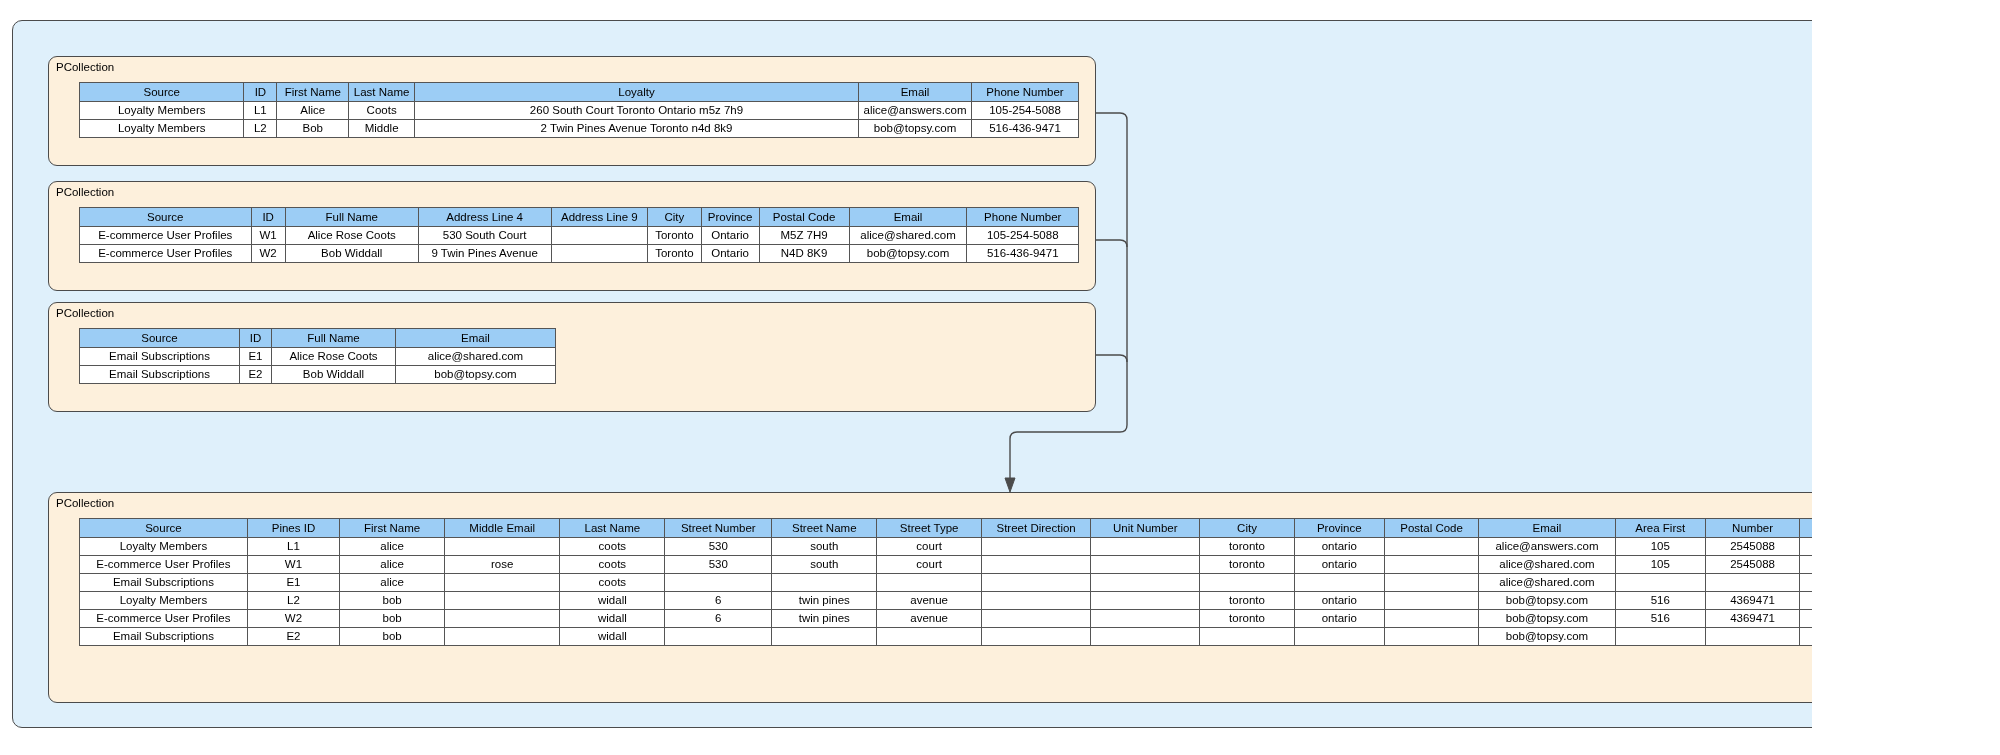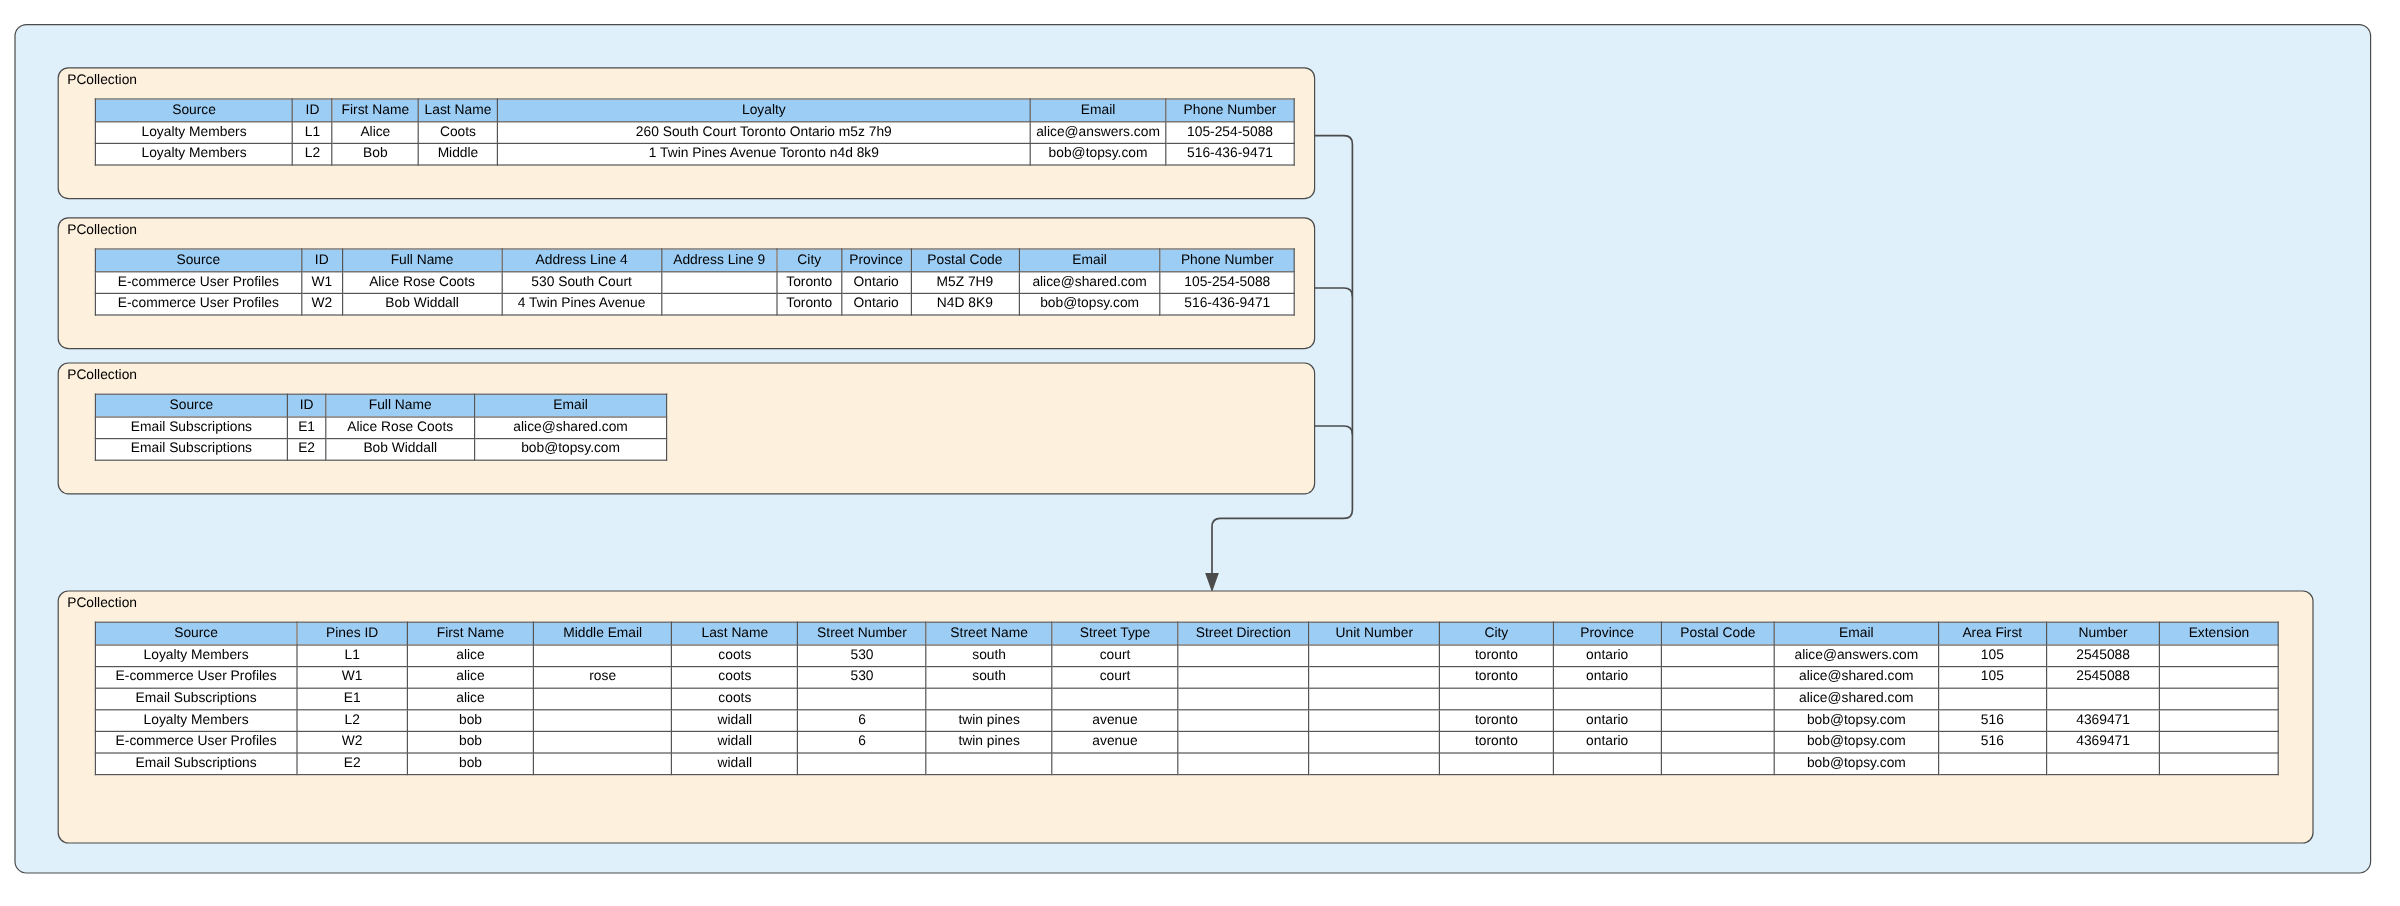--- a/index.html
+++ b/index.html
@@ -6,21 +6,21 @@
   html, body {
     margin: 0;
     padding: 0;
     background: #ffffff;
   }
   body {
     font-family: "Liberation Sans", sans-serif;
   }
   #canvas {
     position: relative;
-    width: 2000px;
+    width: 1812px;
     height: 755px;
     background: #ffffff;
     overflow: hidden;
   }
   
   .outer-frame {
     position: absolute;
     left: 12px;
     top: 20px;
     width: 1964px;
@@ -133,21 +133,21 @@
             <td>Coots</td>
             <td>260 South Court Toronto Ontario m5z 7h9</td>
             <td>alice@answers.com</td>
             <td>105-254-5088</td>
           </tr>
           <tr>
             <td>Loyalty Members</td>
             <td>L2</td>
             <td>Bob</td>
             <td>Middle</td>
-            <td>1 Twin Pines Avenue Toronto n4d 8k9</td>
+            <td>2 Twin Pines Avenue Toronto n4d 8k9</td>
             <td>bob@topsy.com</td>
             <td>516-436-9471</td>
           </tr>
         </tbody>
     </table>
   </div>
 
   <div class="pcoll" style="left:48px; top:181px; width:1048px; height:110px;">
     <span class="pcoll-label">PCollection</span>
     <table class="dt" style="left:30px; top:25px; width:1000px;">
@@ -187,21 +187,21 @@
             <td>Toronto</td>
             <td>Ontario</td>
             <td>M5Z 7H9</td>
             <td>alice@shared.com</td>
             <td>105-254-5088</td>
           </tr>
           <tr>
             <td>E-commerce User Profiles</td>
             <td>W2</td>
             <td>Bob Widdall</td>
-            <td>4 Twin Pines Avenue</td>
+            <td>9 Twin Pines Avenue</td>
             <td></td>
             <td>Toronto</td>
             <td>Ontario</td>
             <td>N4D 8K9</td>
             <td>bob@topsy.com</td>
             <td>516-436-9471</td>
           </tr>
         </tbody>
     </table>
   </div>

